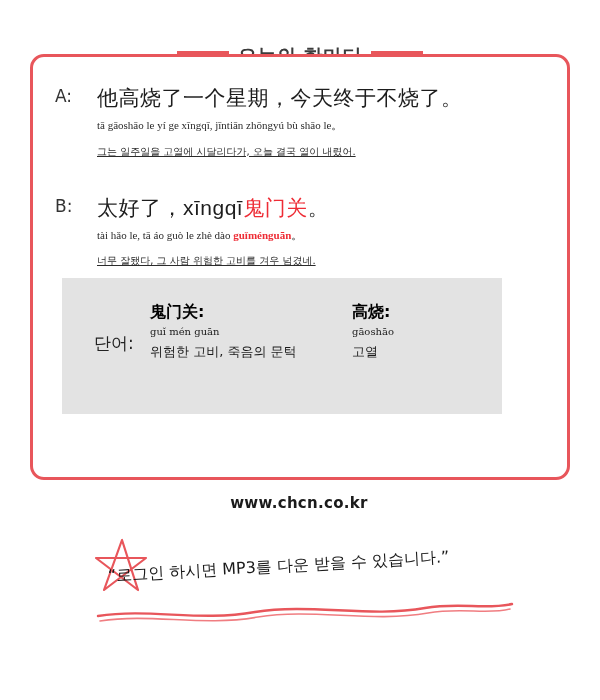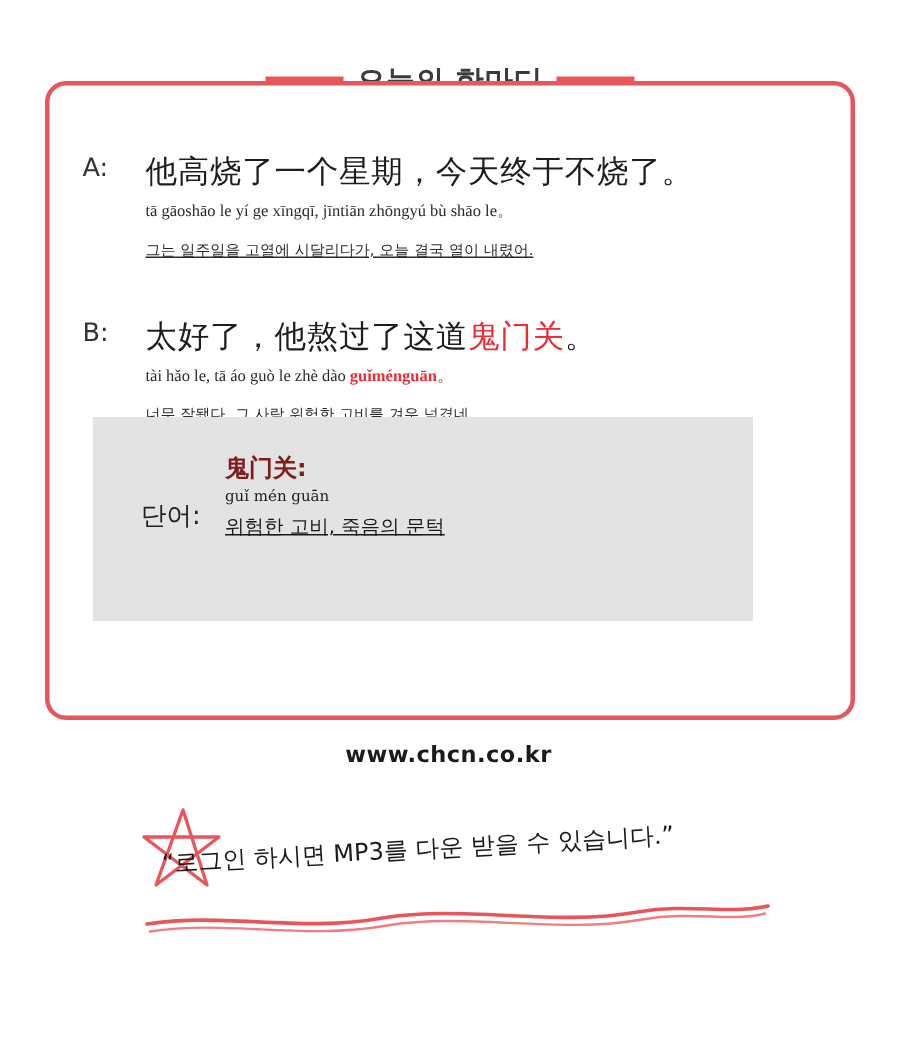--- a/index.html
+++ b/index.html
@@ -76,26 +76,25 @@
   }
   .speaker {
     position: absolute;
     left: 0;
     top: 2px;
     font-family: "DejaVu Sans", sans-serif;
     font-size: 17px;
     color: #333333;
   }
   .hanzi {
-    font-family: Liberation Serif, serif;
+    font-family: Liberation Sans, sans-serif;
     font-size: 21px;
     color: #1d1d1d;
     line-height: 1.35;
     letter-spacing: 0.5px;
-    margin-top: 16px;
   }
   .hanzi .hl {
     color: #ee2c35;
   }
   .pinyin {
     font-family: Liberation Serif, serif;
     font-size: 11px;
     color: #2a2a2a;
     margin-top: 6px;
     line-height: 1.3;
@@ -134,35 +133,34 @@
   .vocab-col {
     position: absolute;
     top: 22px;
   }
   .vocab-col.c1 { left: 88px; width: 190px; }
   .vocab-col.c2 { left: 290px; width: 150px; }
   .v-head {
     font-family: "DejaVu Sans", sans-serif;
     font-size: 16px;
     font-weight: bold;
-    color: #7f1d1d;
+    color: #000000;
     line-height: 1.5;
   }
   .v-pinyin {
     font-family: "DejaVu Serif", serif;
     font-size: 10px;
     color: #1a1a1a;
     line-height: 1.6;
   }
   .v-mean {
     font-family: "DejaVu Sans", sans-serif;
     font-size: 13px;
     color: #1a1a1a;
     line-height: 1.9;
-    text-decoration: underline;
   }
 
   
   .url {
     position: absolute;
     left: 0;
     top: 494px;
     width: 598px;
     text-align: center;
     font-family: "DejaVu Sans", sans-serif;
@@ -212,36 +210,41 @@
 
   <div class="line-block">
     <span class="speaker">A:</span>
     <div class="hanzi"><span>他高烧了一个星期，今天终于不烧了。</span><span class="hl"></span><span></span></div>
     <div class="pinyin"><span>tā gāoshāo le yí ge xīngqī,  jīntiān zhōngyú bù shāo le。</span><span class="hl"></span><span></span></div>
     <div class="korean">그는 일주일을 고열에 시달리다가, 오늘 결국 열이 내렸어.</div>
   </div>
 
   <div class="line-block" style="margin-top:36px;">
     <span class="speaker">B:</span>
-    <div class="hanzi"><span>太好了，他熬过了这道</span><span class="hl">鬼门关</span><span>。</span></div>
+    <div class="hanzi"><span>太好了，xīngqī</span><span class="hl">鬼门关</span><span>。</span></div>
     <div class="pinyin"><span>tài hǎo le,  tā áo guò le zhè dào </span><span class="hl">guǐménguān</span><span>。</span></div>
     <div class="korean">너무 잘됐다, 그 사람 위험한 고비를 겨우 넘겼네.</div>
   </div>
 
 </div>
 
 <div class="vocab">
   <div class="vocab-label">단어:</div>
 
   <div class="vocab-col c1">
     <div class="v-head">鬼门关:</div>
     <div class="v-pinyin">guǐ mén guān</div>
     <div class="v-mean">위험한 고비, 죽음의 문턱</div>
   </div>
 
+  <div class="vocab-col c2">
+    <div class="v-head">高烧:</div>
+    <div class="v-pinyin">gāoshāo</div>
+    <div class="v-mean">고열</div>
+  </div>
 </div>
 
 <div class="url">www.chcn.co.kr</div>
 
 <div class="note-wrap">
   <svg class="note-svg" width="460" height="90" viewBox="0 0 460 90">
     <polygon points="42,2 24,52 66,20 16,20 58,52" fill="none" stroke="#e8565b" stroke-width="2.2" stroke-linejoin="round"></polygon>
     <path d="M18,78 C70,70 120,84 175,74 C230,65 290,80 345,70 C380,64 405,72 432,66" fill="none" stroke="#e8565b" stroke-width="2.4" stroke-linecap="round"></path>
     <path d="M20,83 C72,75 122,89 178,79 C232,70 292,85 348,75 C382,69 407,77 430,71" fill="none" stroke="#f07d81" stroke-width="1.6" stroke-linecap="round"></path>
   </svg>

